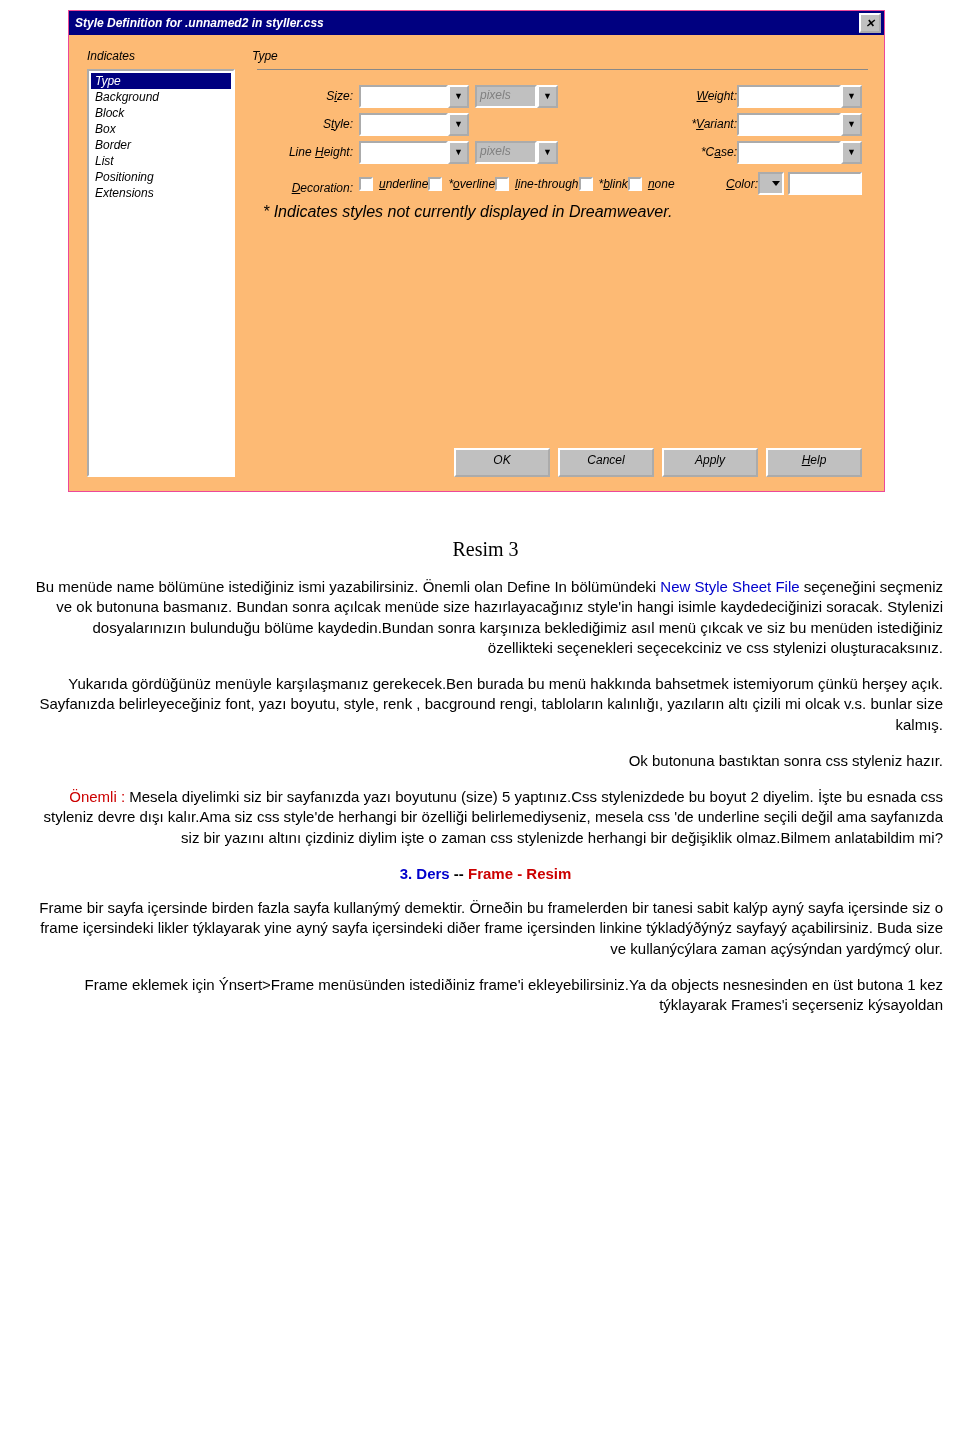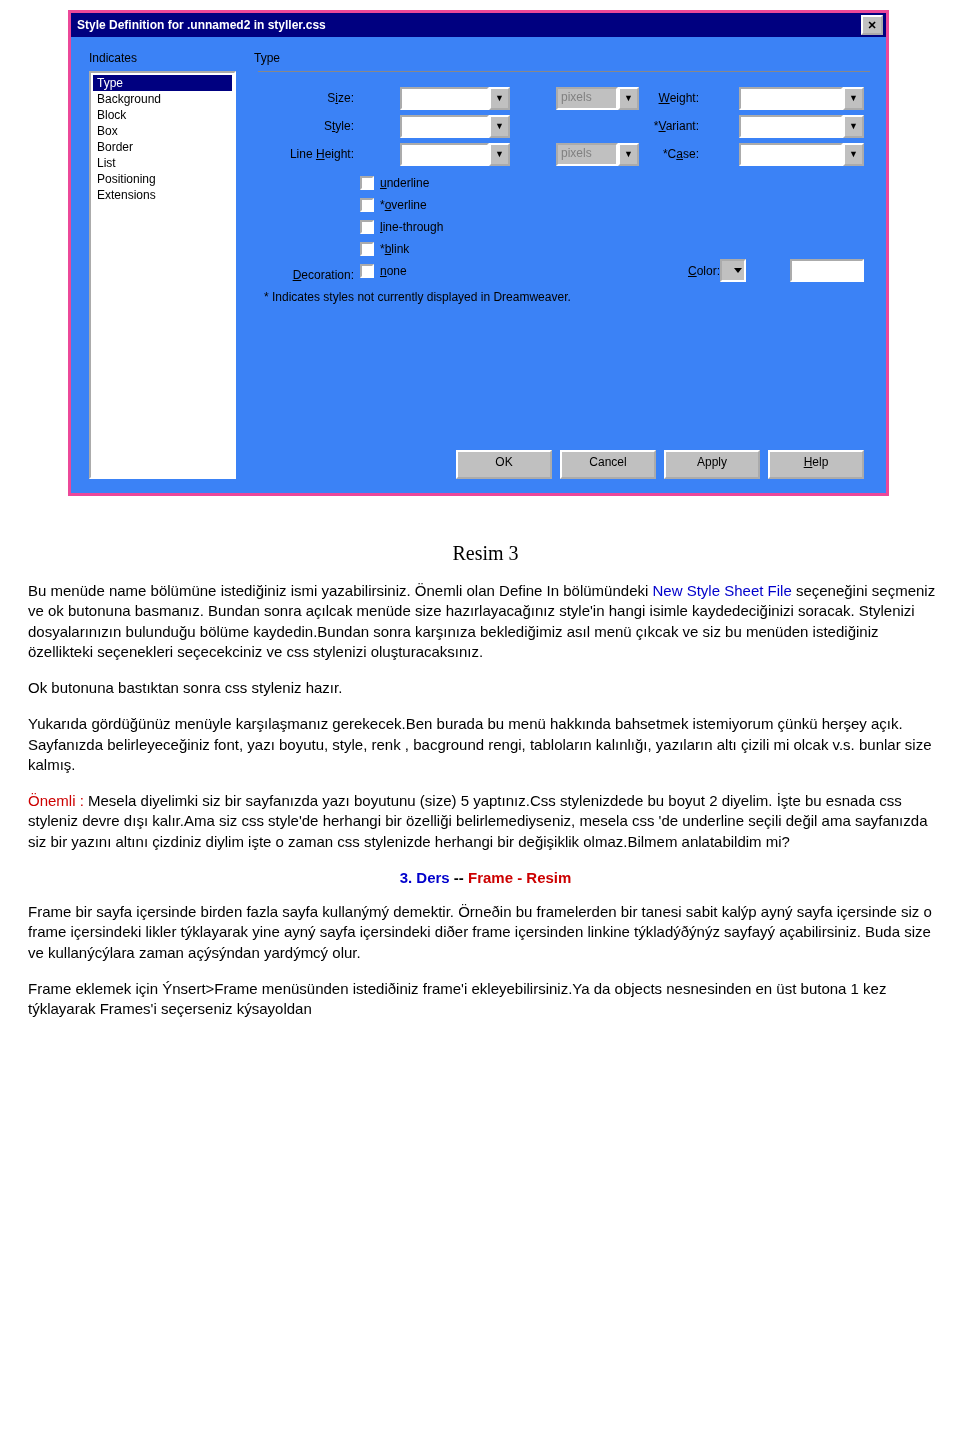--- a/index.html
+++ b/index.html
@@ -10,26 +10,27 @@
     font-size: 15px;
     color: #000;
     width: 960px;
   }
   .page-wrap {
     padding: 10px 30px 30px 25px;
   }
   
   .dialog-outer {
     width: 815px;
-    border: 3px solid #ec4899;
-    background: #3b82f6;
+    border: 1px solid #ec4899;
+    background: #fdba74;
     margin: 0 0 10px 43px;
     font-family: "MS Sans Serif", Tahoma, Arial, sans-serif;
     font-size: 12px;
     color: #000;
+    font-style: italic;
   }
   .titlebar {
     background: #000080;
     color: #fff;
     display: flex;
     align-items: center;
     justify-content: space-between;
     padding: 2px 3px 2px 6px;
     font-weight: bold;
     font-size: 12px;
@@ -97,21 +98,20 @@
   .lbl {
     text-align: right;
     padding-right: 6px;
     width: 90px;
     white-space: nowrap;
   }
   .w-input {
     border: 2px inset #fff;
     background: #fff;
     height: 19px;
-    margin-left: 40px;
   }
   .w-input.disabled { background: #c0c0c0; }
   .combo {
     display: flex;
     align-items: stretch;
   }
   .combo .arrow {
     width: 17px; height: 19px;
     border: 2px outset #fff;
     background: #c0c0c0;
@@ -129,21 +129,21 @@
   .chk {
     width: 14px; height: 14px;
     border: 2px inset #fff;
     background: #fff;
     margin-right: 6px;
     box-sizing: border-box;
   }
   .chk + span { text-decoration: underline dotted transparent; }
   .underline-c span.u { text-decoration: underline; }
   .footnote {
-    font-size: 12px;
+    font-size: 16px;
     padding-top: 8px;
   }
   .color-swatch {
     width: 22px; height: 19px;
     border: 2px inset #fff;
     background: #c0c0c0;
     display: flex; align-items:center; justify-content:center;
     margin-right: 4px;
   }
   .color-swatch .tri {
@@ -176,21 +176,21 @@
   .doc {
     padding: 0 17px 20px 28px;
     line-height: 1.35;
   }
   .caption {
     text-align: center;
     font-family: "Times New Roman", serif;
     font-size: 20px;
     margin: 4px 0 14px 0;
   }
-  p { margin: 0 0 16px 0; }
+  p { margin: 0 0 16px 0; text-align: right; }
   .blue { color: #0000cc; }
   .red { color: #cc0000; }
   .center-head {
     text-align: center;
     font-weight: bold;
     margin: 14px 0;
   }
 </style>
 </head>
 <body>
@@ -270,21 +270,21 @@
               <div style="flex:1"></div>
               <div class="lbl2 underline-c">*C<span class="u">a</span>se:</div>
               <div class="combo">
                 <div class="w-input" style="width:100px"></div>
                   <div class="arrow"></div>
               </div>
             </div>
 
             <div class="form-row" style="align-items:flex-end;height:auto;padding-top:4px">
               <div class="lbl underline-c" style="padding-top:2px"><span class="u">D</span>ecoration:</div>
-              <div style="display:flex;flex-direction:column">
+              <div style="display:flex;">
                 <div class="chk-row">
                     <div class="chk"></div>
                     <span class="underline-c"><span class="u">u</span>nderline</span>
                   </div>
                 <div class="chk-row">
                     <div class="chk"></div>
                     <span class="underline-c">*<span class="u">o</span>verline</span>
                   </div>
                 <div class="chk-row">
                     <div class="chk"></div>
@@ -324,23 +324,23 @@
 
 </div>
 
 <div class="doc">
   <div class="caption">Resim 3</div>
 
   <p>
     <span>Bu menüde name bölümüne istediğiniz ismi yazabilirsiniz. Önemli olan Define In bölümündeki </span><span class="blue">New Style Sheet File</span><span> seçeneğini seçmeniz ve ok butonuna basmanız. Bundan sonra açılcak menüde size hazırlayacağınız style'in hangi isimle kaydedeciğinizi soracak. Stylenizi dosyalarınızın bulunduğu bölüme kaydedin.Bundan sonra karşınıza beklediğimiz asıl menü çıkcak ve siz bu menüden istediğiniz özellikteki seçenekleri seçecekciniz ve css stylenizi oluşturacaksınız.</span>
   </p>
 
+  <p>Yukarıda gördüğünüz menüyle karşılaşmanız gerekecek.Ben burada bu menü hakkında bahsetmek istemiyorum çünkü herşey açık. Sayfanızda belirleyeceğiniz font, yazı boyutu, style, renk , bacground rengi, tabloların kalınlığı, yazıların altı çizili mi olcak v.s. bunlar size kalmış.</p>
+
   <p>Ok butonuna bastıktan sonra css styleniz hazır.</p>
-
-  <p>Yukarıda gördüğünüz menüyle karşılaşmanız gerekecek.Ben burada bu menü hakkında bahsetmek istemiyorum çünkü herşey açık. Sayfanızda belirleyeceğiniz font, yazı boyutu, style, renk , bacground rengi, tabloların kalınlığı, yazıların altı çizili mi olcak v.s. bunlar size kalmış.</p>
 
   <p>
     <span class="red">Önemli :</span><span> Mesela diyelimki siz bir sayfanızda yazı boyutunu (size) 5 yaptınız.Css stylenizdede bu boyut 2 diyelim. İşte bu esnada css styleniz devre dışı kalır.Ama siz css style'de herhangi bir özelliği belirlemediyseniz, mesela css 'de underline seçili değil ama sayfanızda siz bir yazını altını çizdiniz diylim işte o zaman css stylenizde herhangi bir değişiklik olmaz.Bilmem anlatabildim mi?</span>
   </p>
 
   <div class="center-head">
     <span class="blue">3. Ders</span><span> -- </span><span class="red">Frame - Resim</span>
   </div>
 
   <p>Frame bir sayfa içersinde birden fazla sayfa kullanýmý demektir. Örneðin bu framelerden bir tanesi sabit kalýp ayný sayfa içersinde siz o frame içersindeki likler týklayarak yine ayný sayfa içersindeki diðer frame içersinden linkine týkladýðýnýz sayfayý açabilirsiniz. Buda size ve kullanýcýlara zaman açýsýndan yardýmcý olur.</p>

